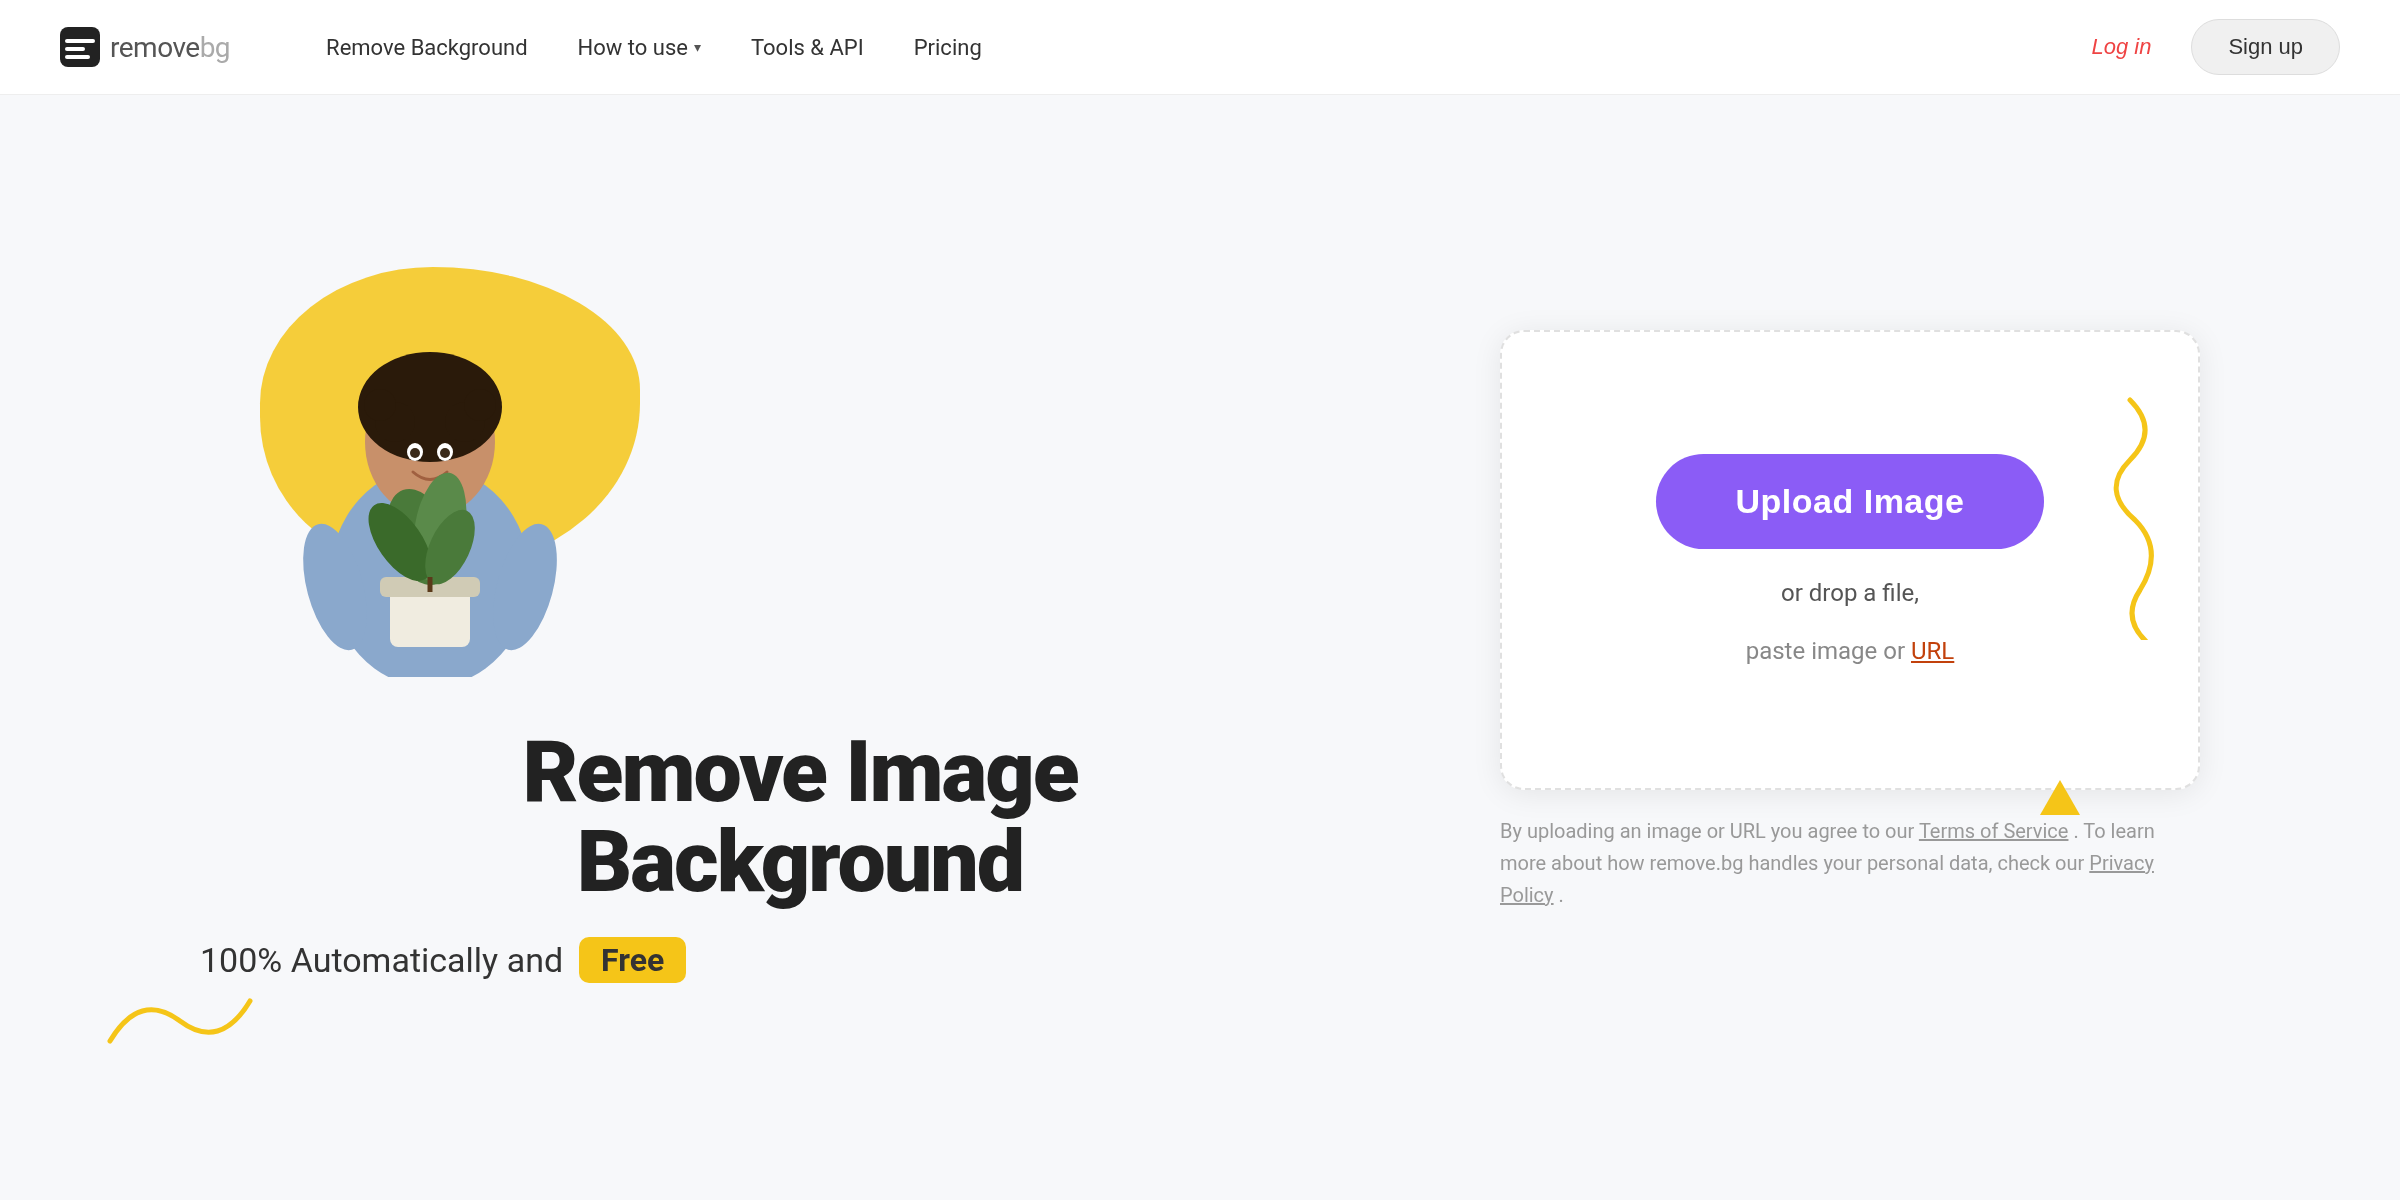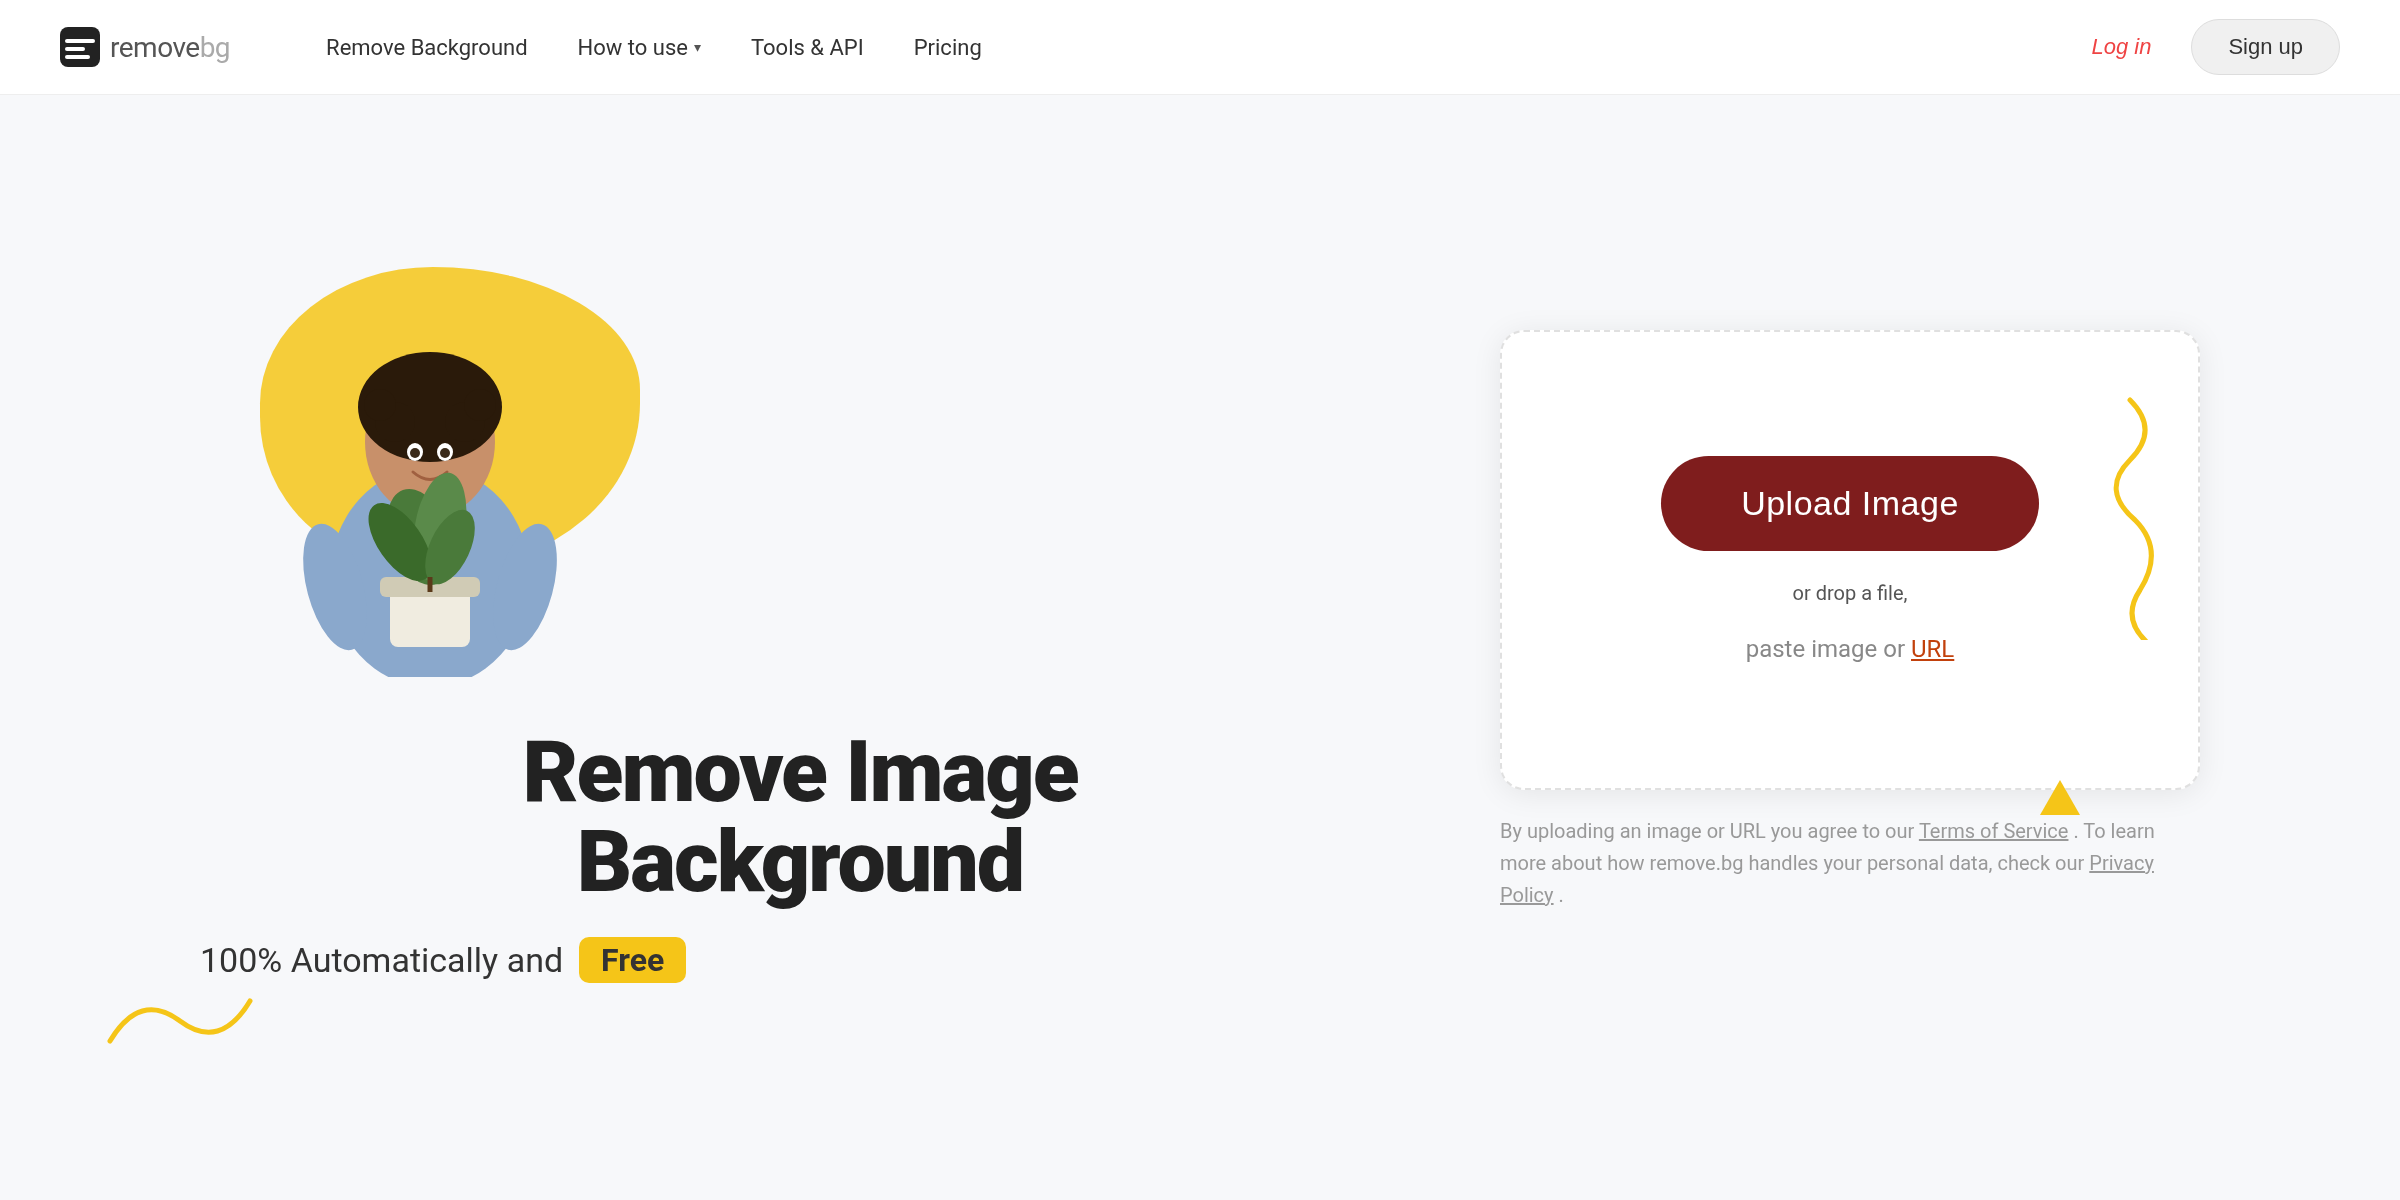--- a/index.html
+++ b/index.html
@@ -168,32 +168,32 @@
       text-align: center;
       min-height: 460px;
       display: flex;
       flex-direction: column;
       align-items: center;
       justify-content: center;
       gap: 30px;
       border: 2px dashed #e0e0e0;
     }
     .btn-upload {
-      background: #7f1d1d;
+      background: #8b5cf6;
       color: #fff;
       border: none;
       border-radius: 50px;
       font-size: 34px;
-      font-weight: 400;
+      font-weight: 700;
       padding: 28px 80px;
       cursor: pointer;
       letter-spacing: 0.5px;
     }
     .drop-text {
-      font-size: 20px;
+      font-size: 24px;
       color: #555;
     }
     .paste-text {
       font-size: 24px;
       color: #888;
     }
     .paste-text a {
       color: #c2410c;
       text-decoration: underline;
       cursor: pointer;

